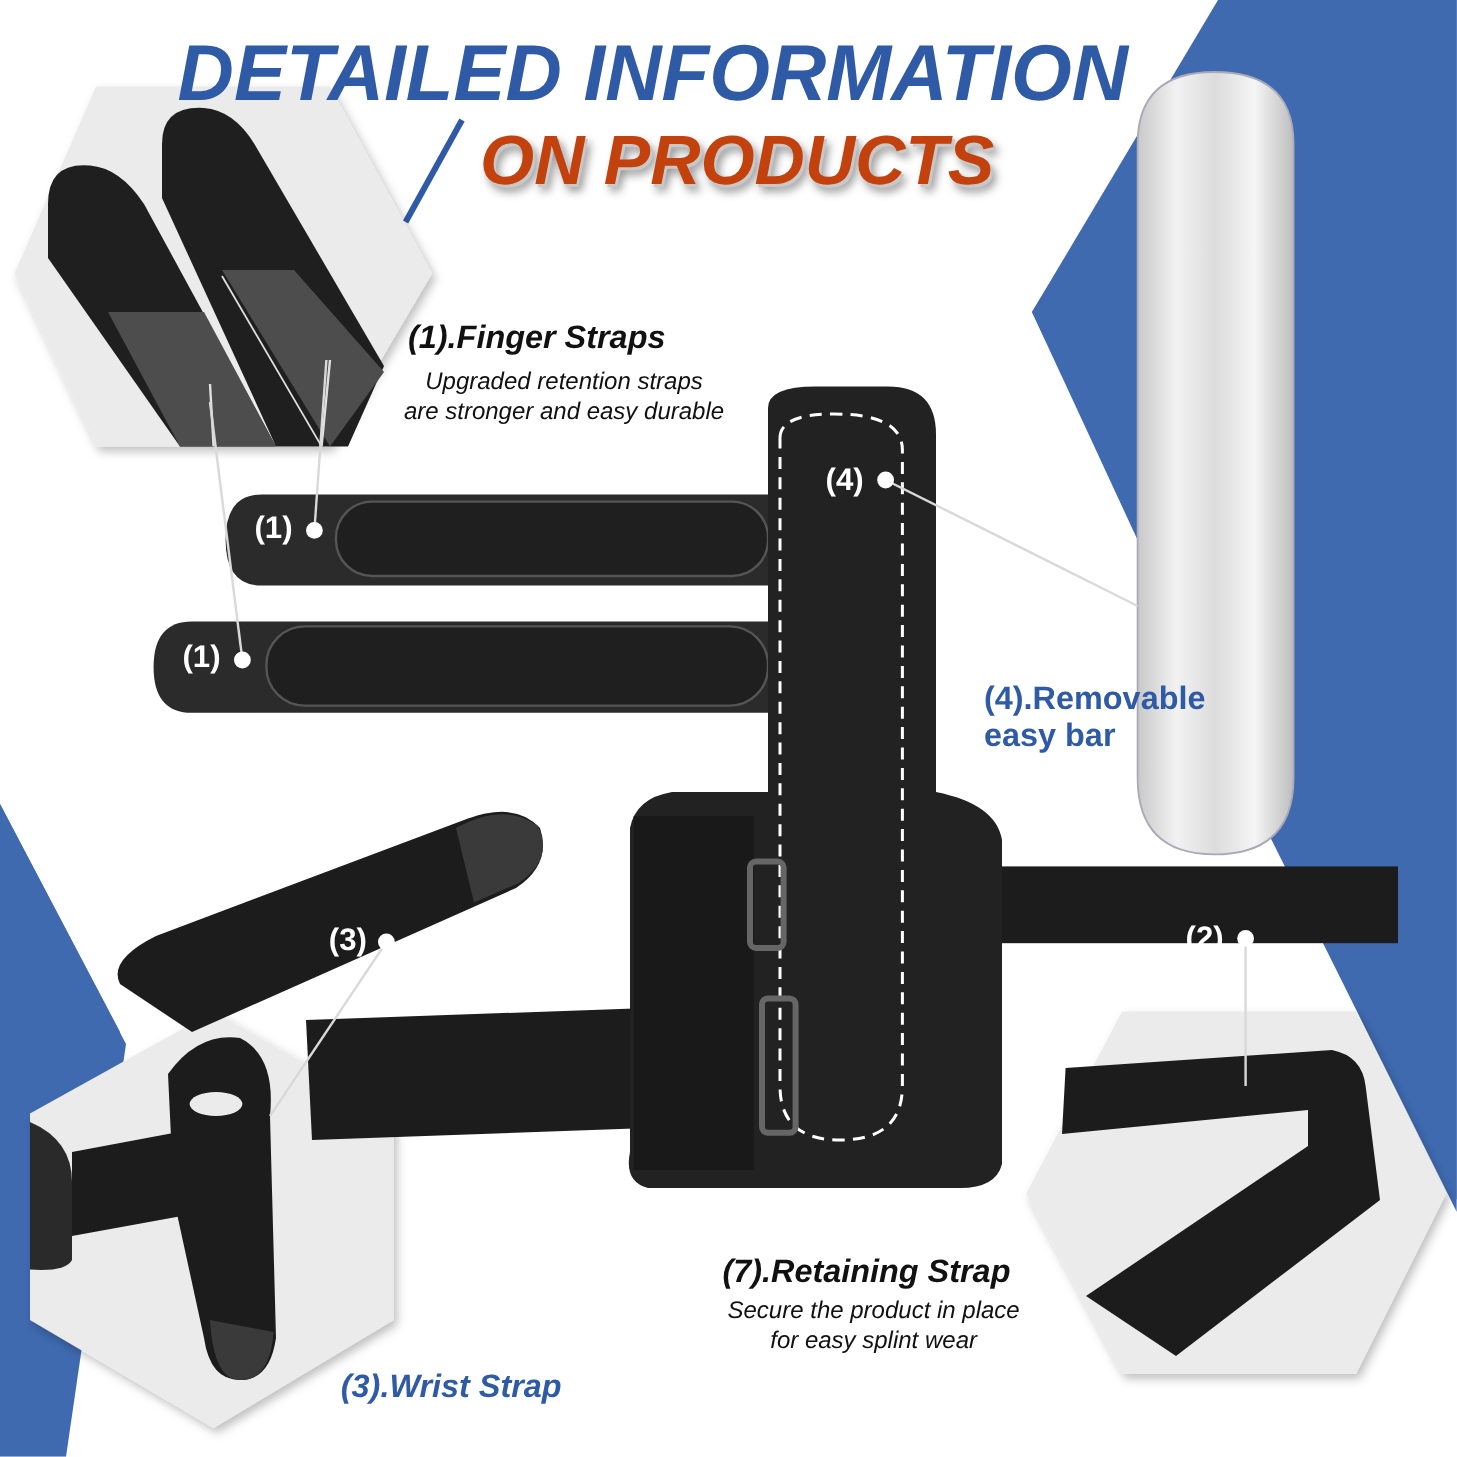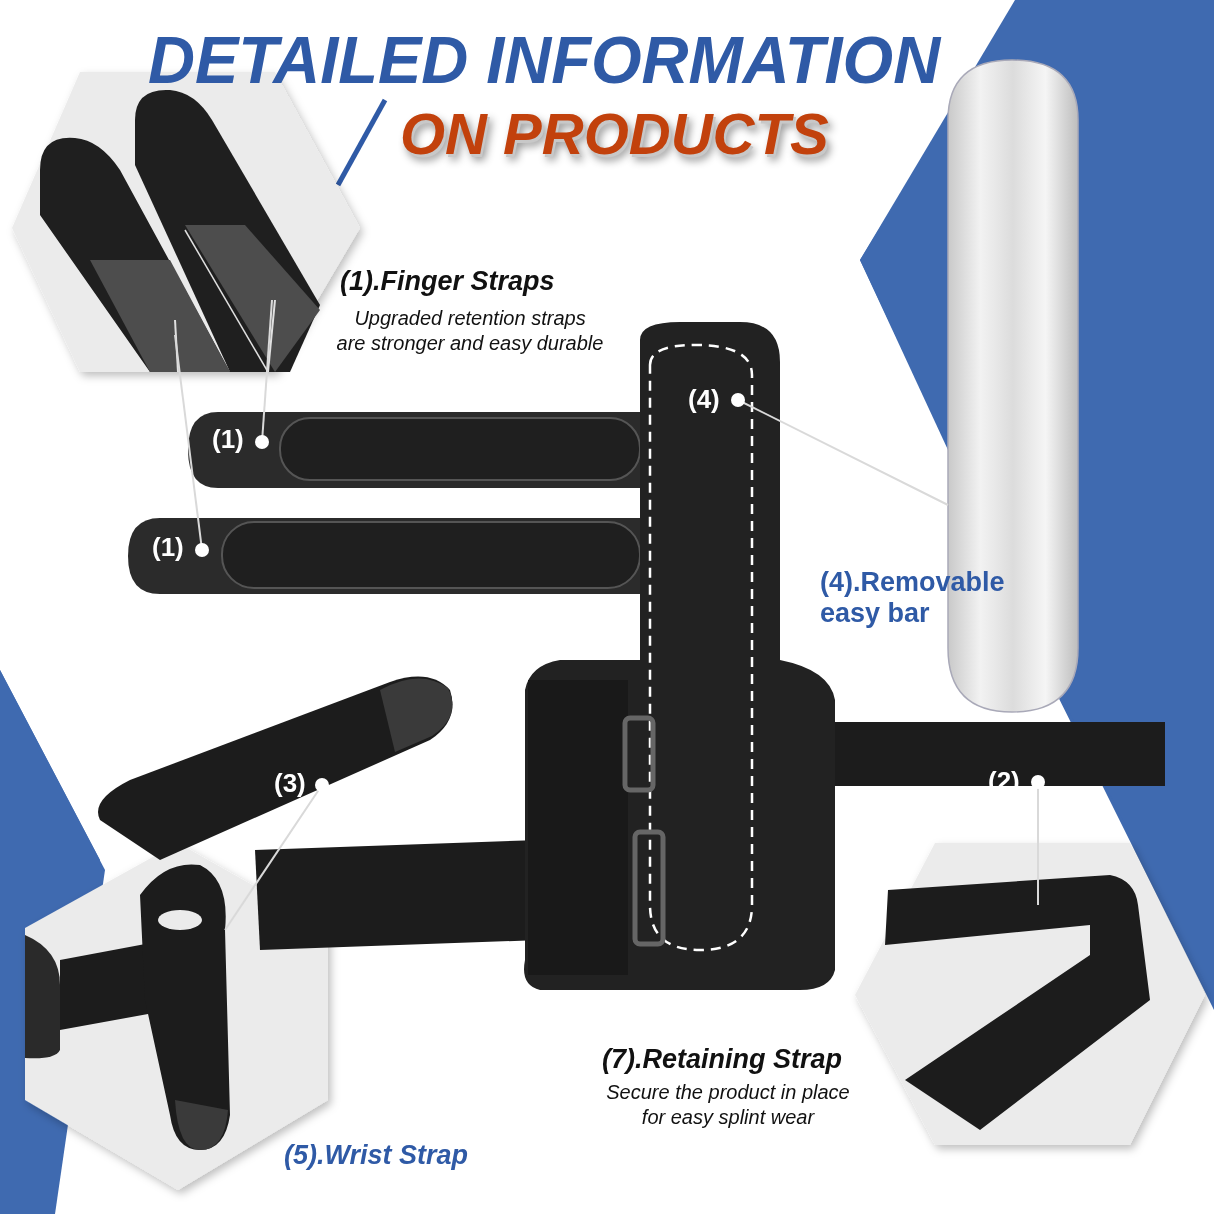--- a/index.html
+++ b/index.html
@@ -155,13 +155,13 @@
   <div>(4).Removable</div>
   <div>easy bar</div>
 </div>
 
 <div class="heading" style="left:602px; top:1044px; font-size:27px; color:#111;">(7).Retaining Strap</div>
 <div class="desc" style="left:580px; top:1080px; text-align:center; width:296px;">
   <div>Secure the product in place</div>
   <div>for easy splint wear</div>
 </div>
 
-<div class="heading heading-blue" style="left:284px; top:1140px; font-size:27px;">(5).Wrist Strap</div>
+<div class="heading heading-blue" style="left:284px; top:1140px; font-size:27px;">(3).Wrist Strap</div>
 
 </body></html>

